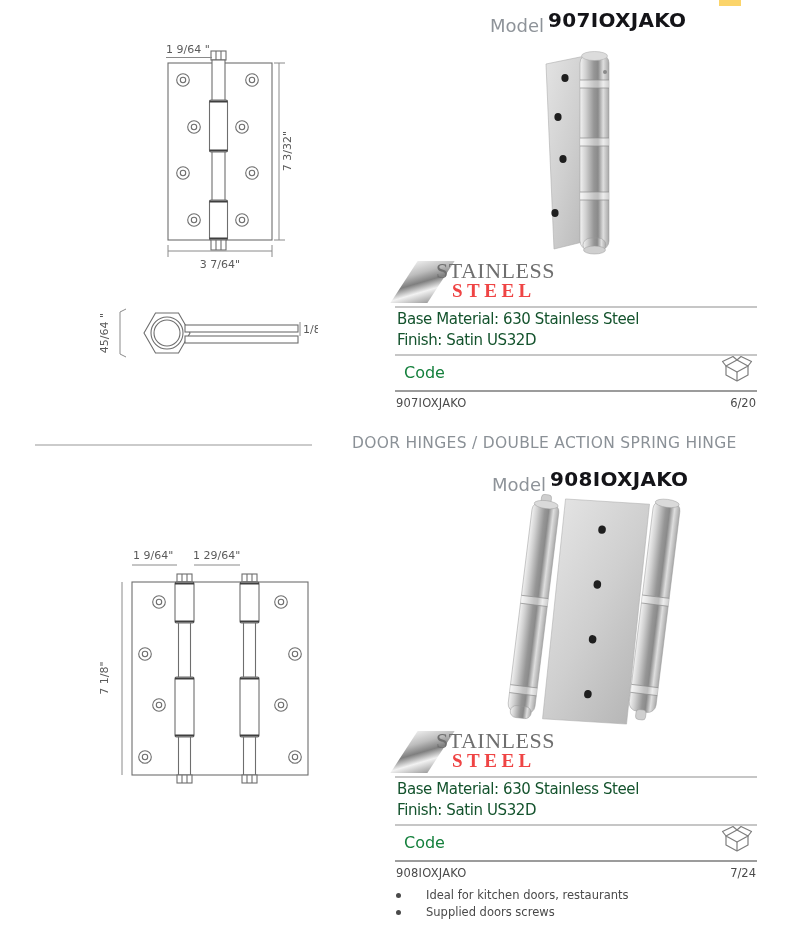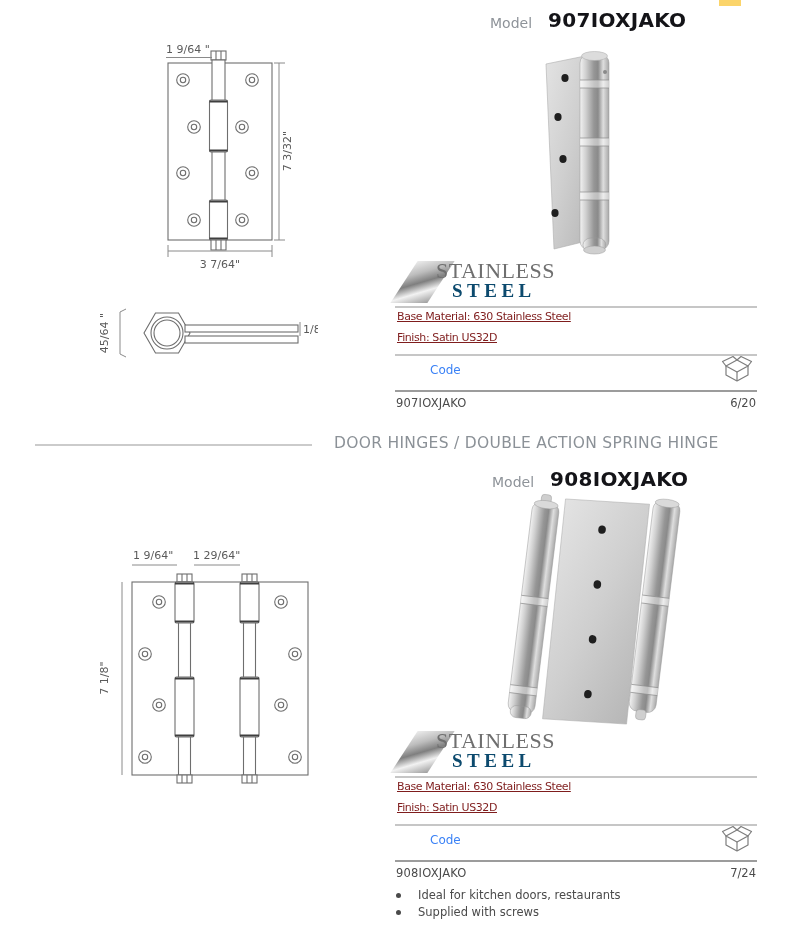--- a/index.html
+++ b/index.html
@@ -2,39 +2,39 @@
 <html><head>
 <meta charset="utf-8">
 <style>
   html,body{margin:0;padding:0;}
   body{
     width:794px;height:929px;background:#ffffff;position:relative;overflow:hidden;
     font-family:"DejaVu Sans","Liberation Sans",sans-serif;
   }
   .abs{position:absolute;}
   .yellow-tab{position:absolute;left:719px;top:0;width:22px;height:6px;background:#FBD46A;}
-  .model-label{position:absolute;font-size:14px;color:#8e9399;white-space:nowrap;}
+  .model-label{position:absolute;font-size:18px;color:#8e9399;white-space:nowrap;}
   .model-number{position:absolute;font-size:20px;font-weight:bold;color:#141418;letter-spacing:.3px;white-space:nowrap;}
   .section-heading{position:absolute;font-size:15.5px;color:#8b9197;letter-spacing:.3px;white-space:nowrap;}
   .divider-line{position:absolute;height:2px;background:#cbcbcb;}
   .info{position:absolute;width:362px;}
   .rule{position:absolute;left:0;right:0;height:2px;background:#c6c6c6;}
   .rule.dark{background:#9c9c9c;}
   .logo-shape{position:absolute;left:9px;top:3px;width:37px;height:42px;transform:skewX(-33deg);
     background:linear-gradient(160deg,#ececec 0%,#bdbdbd 28%,#7f7f7f 50%,#f2f2f2 72%,#9e9e9e 100%);}
   .logo-l1{position:absolute;left:41px;top:0;font-family:Liberation Serif, serif;
     font-size:22px;color:#6f6f6f;letter-spacing:.5px;white-space:nowrap;}
   .logo-l2{position:absolute;left:57px;top:22px;font-family:"Liberation Serif","DejaVu Serif",serif;
-    font-size:19px;font-weight:bold;color:#0c4a6e;letter-spacing:4.5px;white-space:nowrap;}
-  .spec-line{position:absolute;left:2px;font-size:11px;letter-spacing:-0.4px;color:#7f1d1d;white-space:nowrap;text-decoration:underline;}
-  .code-label{position:absolute;left:9px;top:105px;font-size:12px;color:#3b82f6;margin-left:26px;}
+    font-size:19px;font-weight:bold;color:#ef4444;letter-spacing:4.5px;white-space:nowrap;}
+  .spec-line{position:absolute;left:2px;font-size:15px;letter-spacing:-0.4px;color:#14532d;white-space:nowrap;}
+  .code-label{position:absolute;left:9px;top:105px;font-size:16px;color:#15803d;}
   .box-icon{position:absolute;right:4px;top:96px;}
   .code-val{position:absolute;left:1px;top:138px;font-size:11.5px;color:#4b4b4b;letter-spacing:.2px;}
   .pack-val{position:absolute;right:1px;top:138px;font-size:11.5px;color:#4b4b4b;}
-  .bullet-row{position:absolute;left:1px;display:flex;align-items:center;gap:17px;
+  .bullet-row{position:absolute;left:1px;display:flex;align-items:center;gap:25px;
     font-size:11.5px;color:#4a4a4a;white-space:nowrap;}
   .bullet-dot{width:5px;height:5px;border-radius:50%;background:#4a4a4a;flex:none;}
   svg text{font-family:"DejaVu Sans","Liberation Sans",sans-serif;font-size:11px;fill:#5a5a5a;stroke:none;}
   svg .dln{stroke:#6e6e6e;stroke-width:1.1;fill:none;}
   svg .dlnw{stroke:#6e6e6e;stroke-width:1.1;fill:#ffffff;}
   svg .dark-edge{stroke:#3f3f3f;stroke-width:2;fill:none;}
   svg .dim{stroke:#8a8a8a;stroke-width:1;fill:none;}
 </style>
 </head>
 <body>
@@ -165,21 +165,21 @@
       <path d="M5,12 L5,21 L16,27 L27,21 L27,12"></path>
       <path d="M16,18 L16,27"></path>
     </g>
   </svg>
   <div class="rule dark" style="top:132px"></div>
   <div class="code-val">907IOXJAKO</div>
   <div class="pack-val">6/20</div>
 </div>
 
 <div class="divider-line" style="left:35px;top:444px;width:277px"></div>
-<div class="section-heading" style="left:334px;top:434px">DOOR HINGES / DOUBLE ACTION SPRING HINGE</div>
+<div class="section-heading" style="left:352px;top:434px">DOOR HINGES / DOUBLE ACTION SPRING HINGE</div>
 
 <span class="model-label" style="left:492px;top:474px">Model</span>
 <span class="model-number" style="left:550px;top:467px">908IOXJAKO</span>
 
 <svg class="abs" style="left:93px;top:546px" width="230" height="250" viewBox="0 0 230 250">
   <rect class="dln" x="39" y="36" width="176" height="193"></rect>
 
   <g>
     <rect class="dlnw" x="84" y="28" width="15" height="8"></rect>
     <line class="dln" x1="89" y1="28" x2="89" y2="36"></line>
@@ -296,15 +296,15 @@
   </svg>
   <div class="rule dark" style="top:132px"></div>
   <div class="code-val">908IOXJAKO</div>
   <div class="pack-val">7/24</div>
   <div class="bullet-row" style="top:160px">
     <span class="bullet-dot"></span>
     <span>Ideal for kitchen doors, restaurants</span>
   </div>
   <div class="bullet-row" style="top:177px">
     <span class="bullet-dot"></span>
-    <span>Supplied with screws</span>
+    <span>Supplied doors screws</span>
   </div>
 </div>
 
 </body></html>

